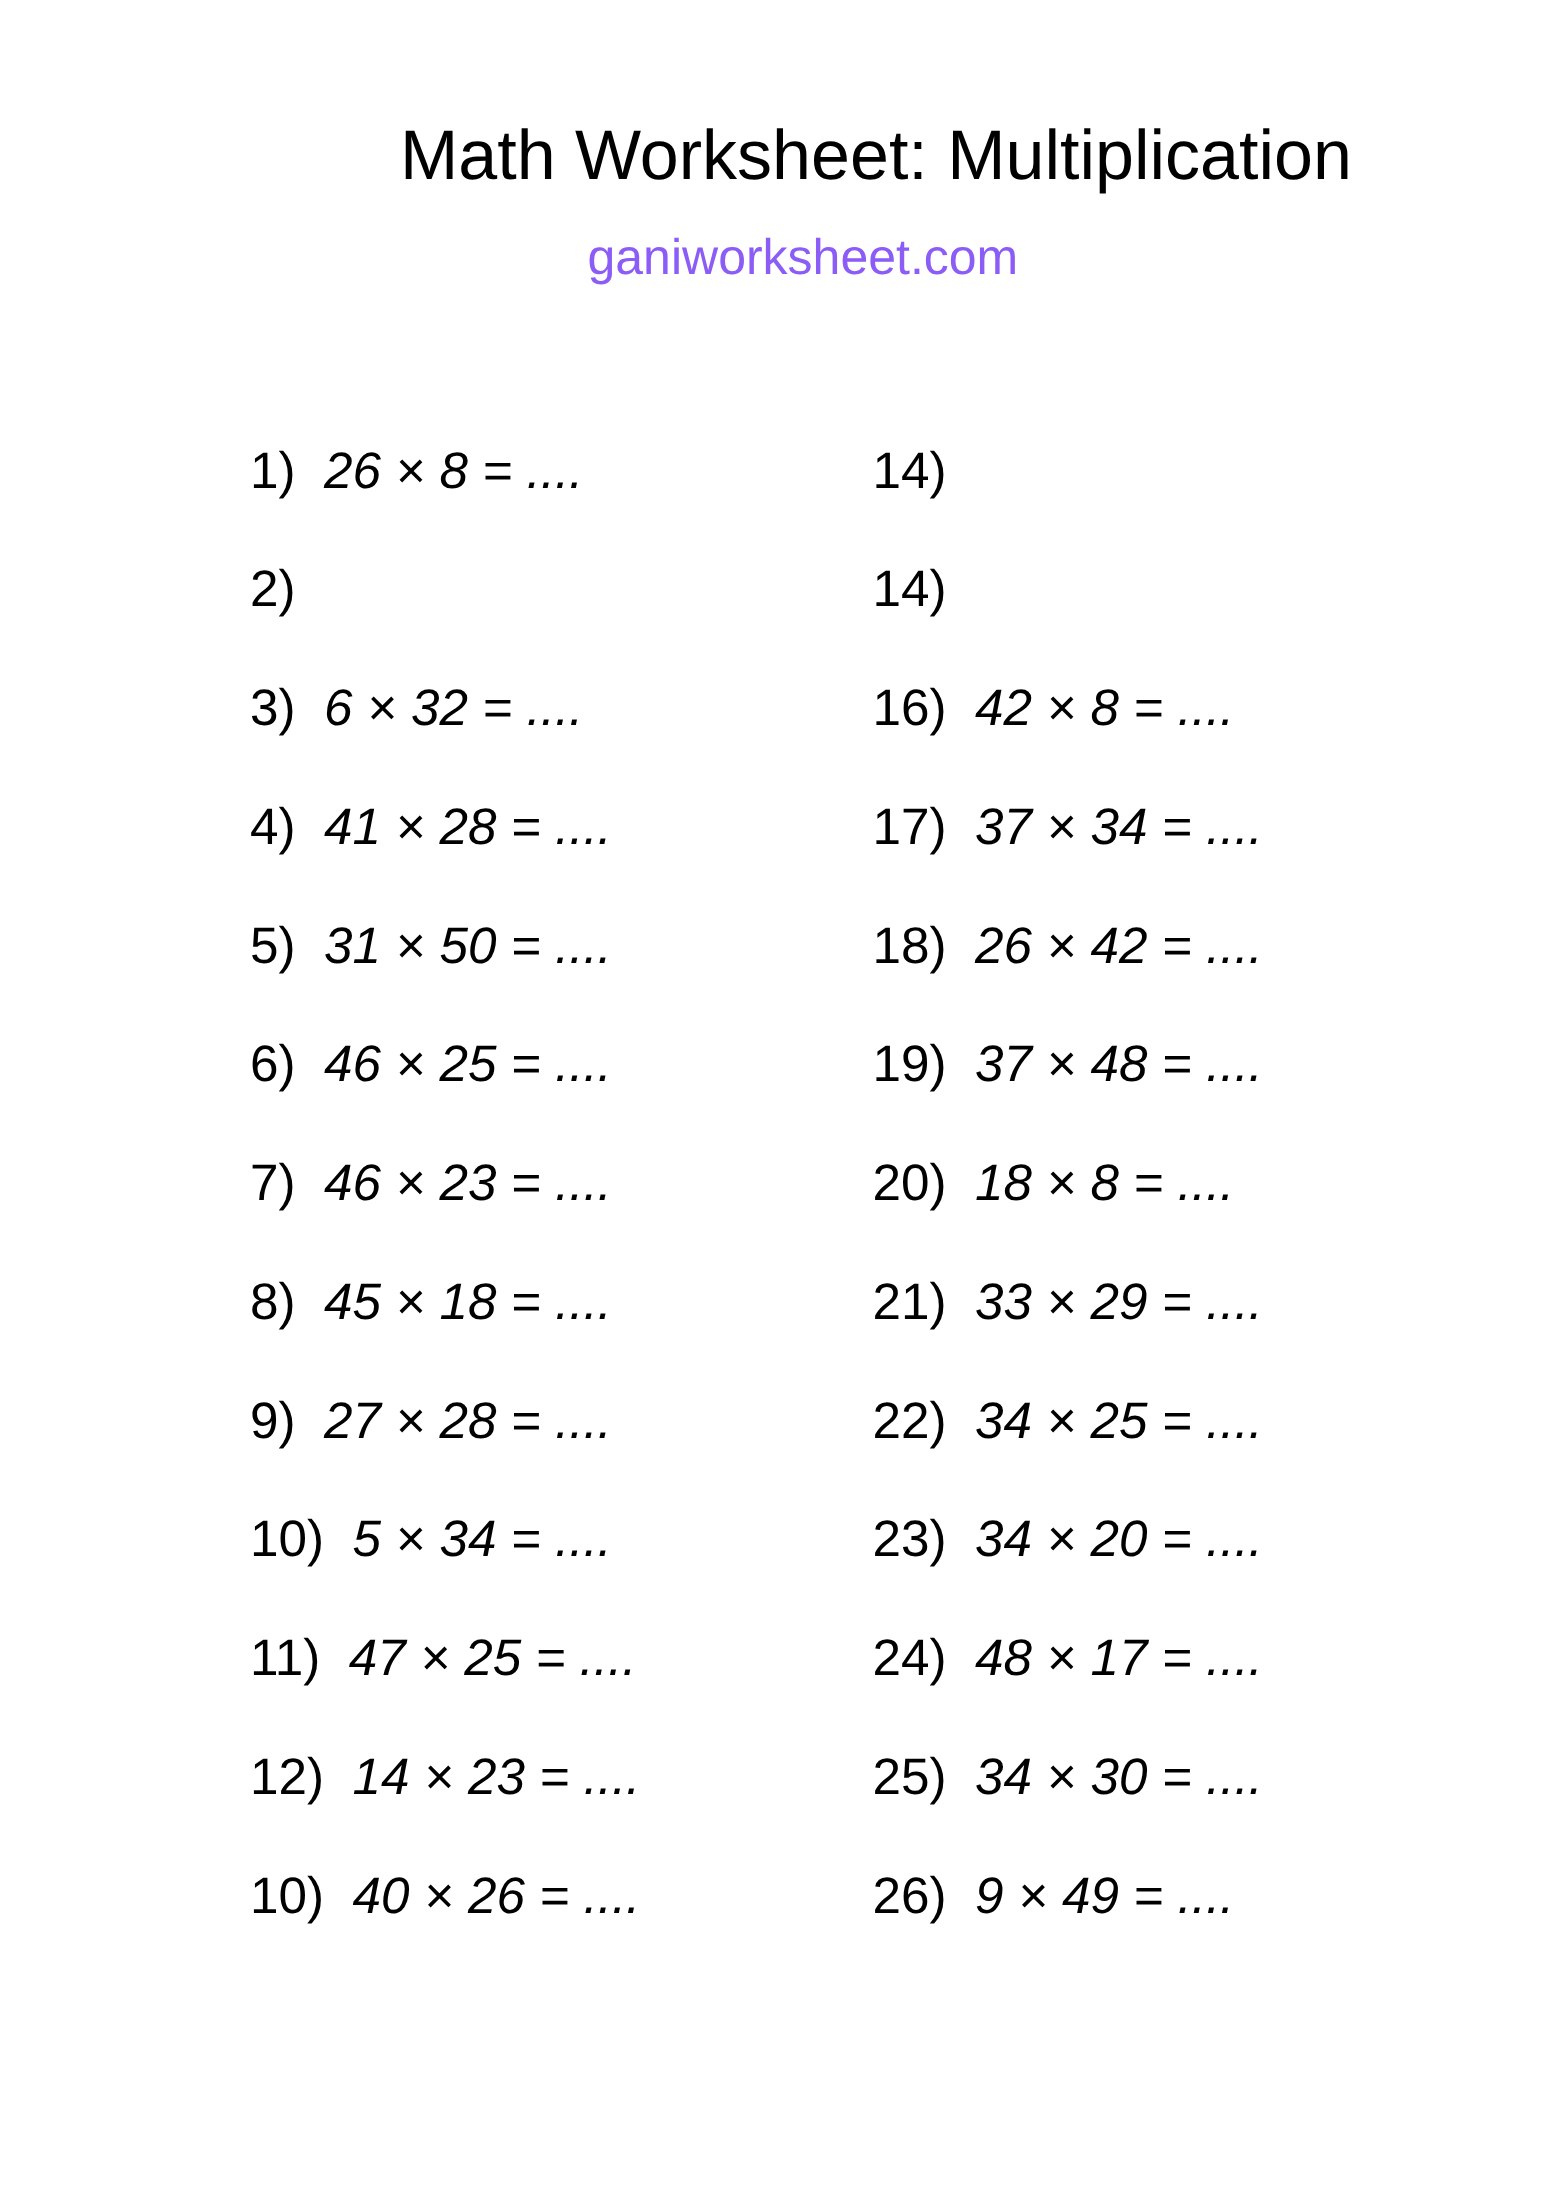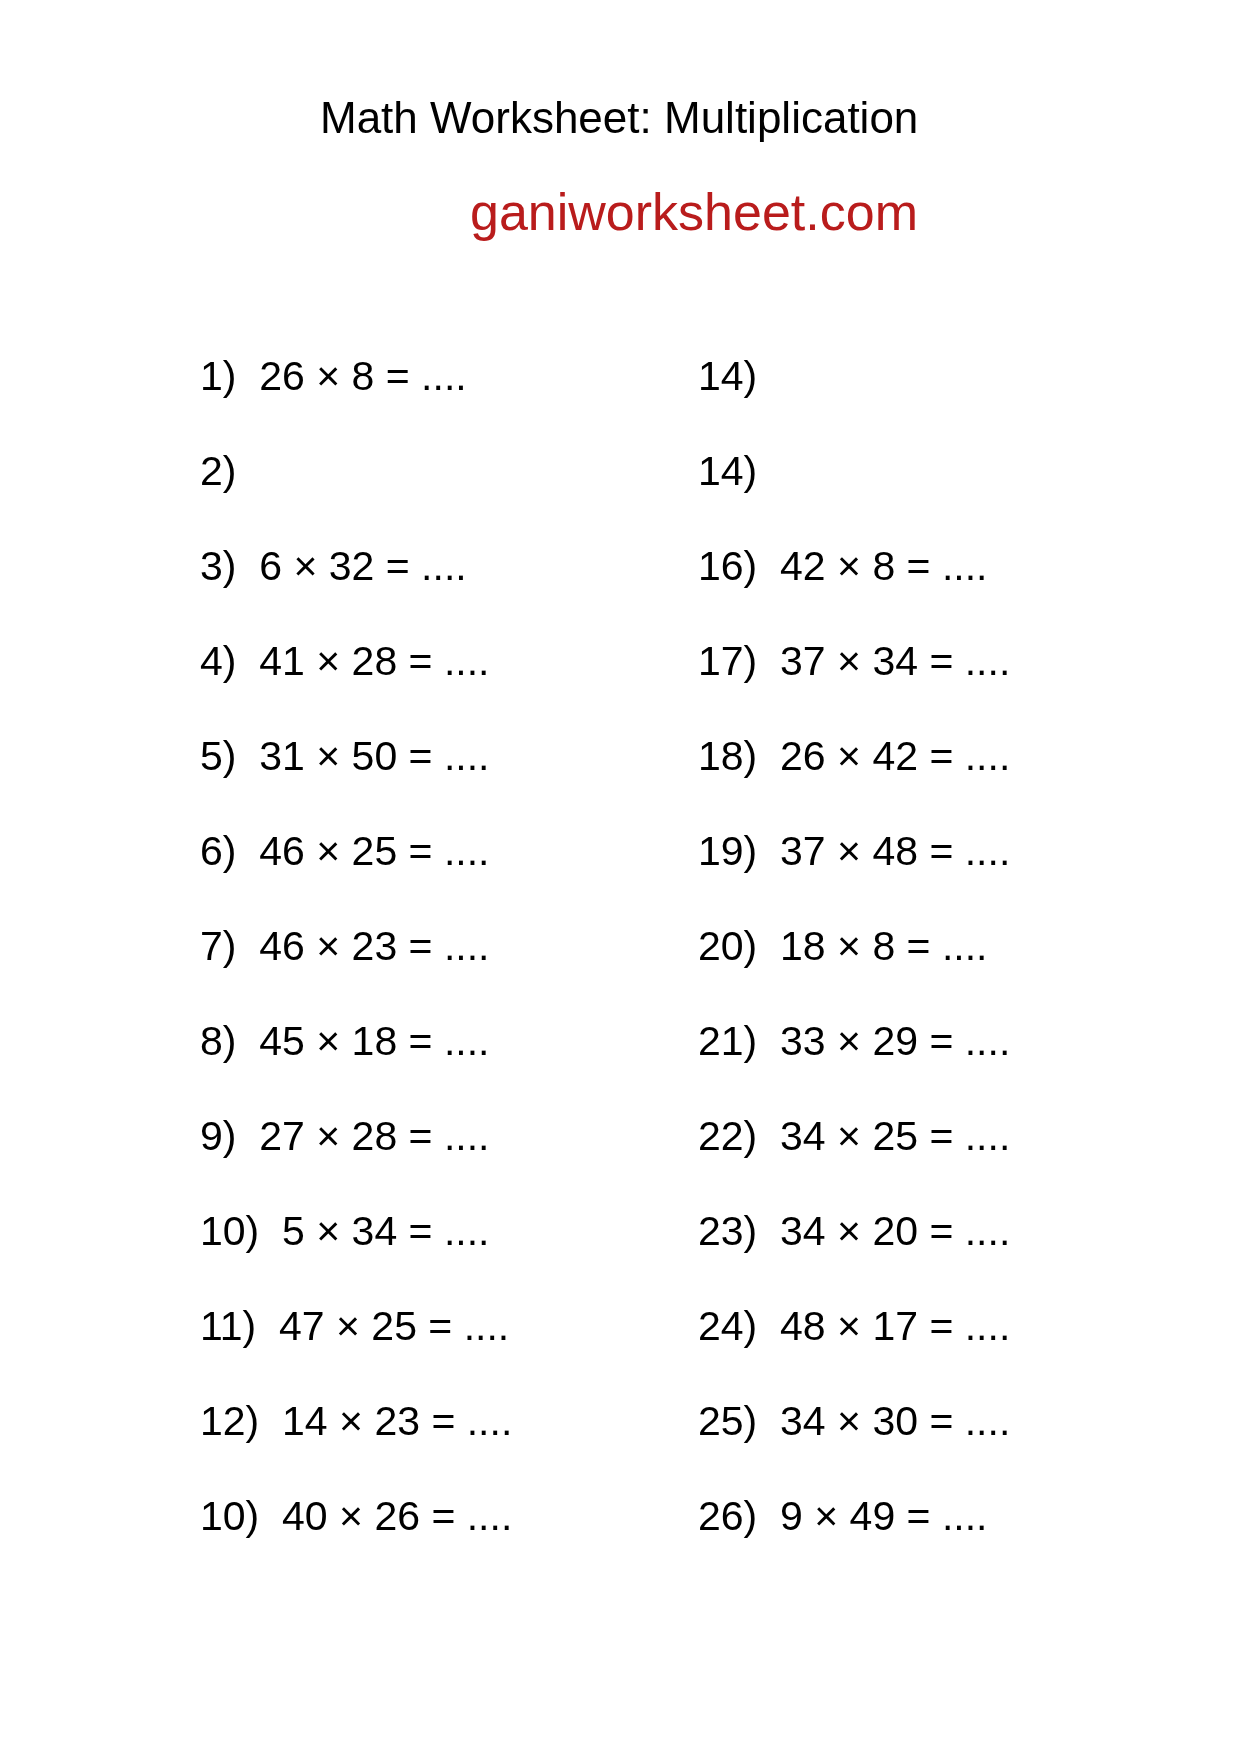--- a/index.html
+++ b/index.html
@@ -1,24 +1,24 @@
 <!DOCTYPE html>
 <html><head>
 <meta charset="utf-8">
 <style>
   html, body { margin: 0; padding: 0; background: #ffffff; }
   body { width: 1240px; height: 1754px; position: relative; overflow: hidden; font-family: "Liberation Sans", sans-serif; color: #000; }
-  .title { position: absolute; left: 320px; top: 96px; font-size: 44px; line-height: 1; white-space: nowrap; text-align: center; }
-  .subtitle { position: absolute; left: 470px; top: 186px; font-size: 52px; line-height: 1; color: #b91c1c; white-space: nowrap; }
+  .title { position: absolute; left: 320px; top: 96px; font-size: 56px; line-height: 1; white-space: nowrap; text-align: center; }
+  .subtitle { position: absolute; left: 470px; top: 186px; font-size: 40px; line-height: 1; color: #8b5cf6; white-space: nowrap; }
   .col { position: absolute; top: 352px; }
   .col.left { left: 200px; }
   .col.right { left: 698px; }
   .problem { height: 95px; font-size: 41px; line-height: 48px; white-space: pre; display: flex; }
   .num { display: inline-block; }
-  .expr { display: inline-block; }
+  .expr { display: inline-block; font-style: italic; }
 </style>
 </head>
 <body>
 
 <div class="title">Math Worksheet: Multiplication</div>
 <div class="subtitle">ganiworksheet.com</div>
 
 <div class="col left">
   <div class="problem"><span class="num">1)</span><span>  </span><span class="expr">26 × 8 = ....</span></div>
   <div class="problem"><span class="num">2)</span><span>  </span></div>

